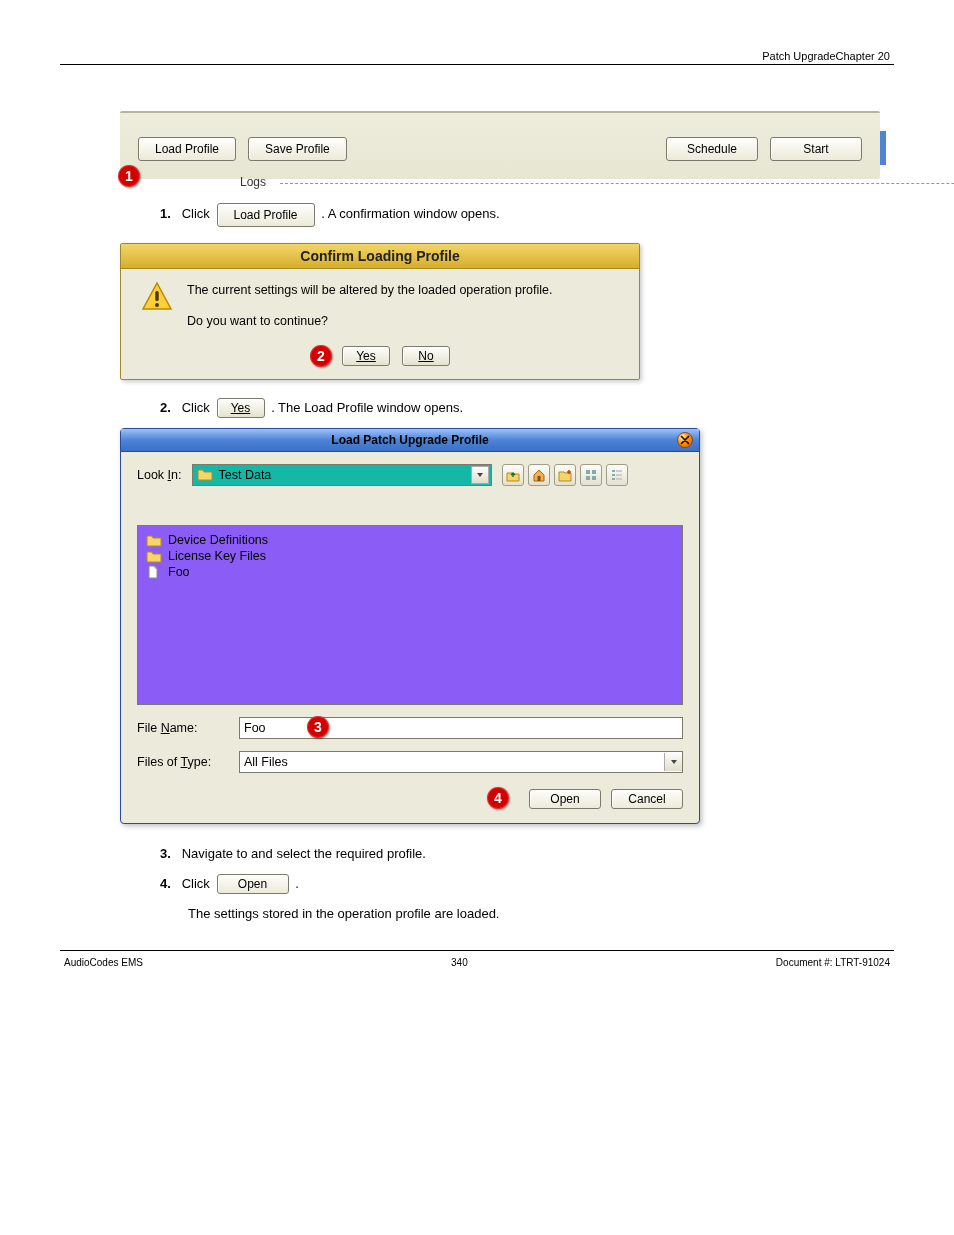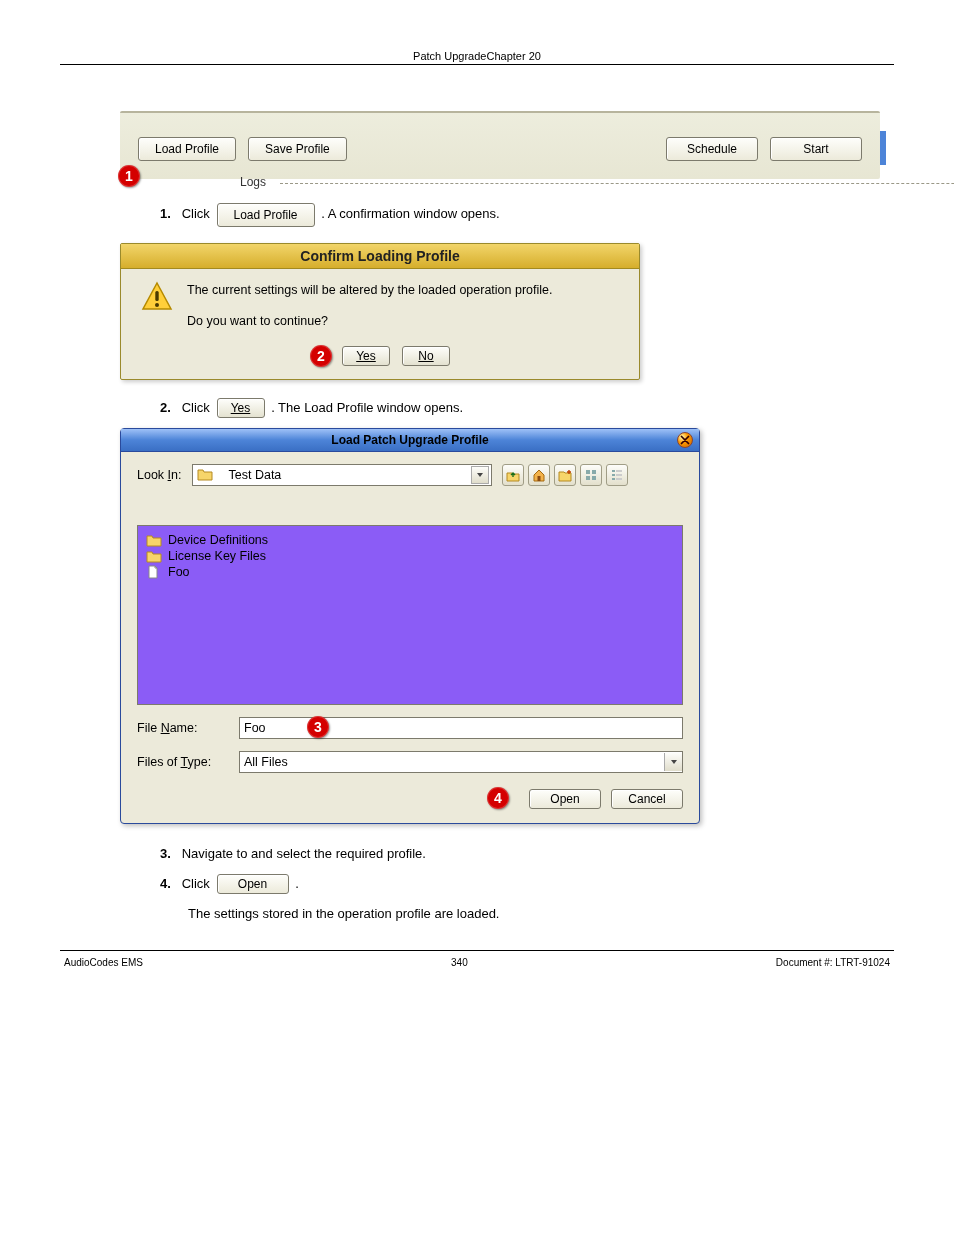--- a/index.html
+++ b/index.html
@@ -13,21 +13,21 @@
   .page {
     width: 954px;
     margin: 0 auto;
     padding: 50px 60px 40px 60px;
   }
   .header-area {
     padding: 0 0 8px 0;
   }
   .header-line {
     display: flex;
-    justify-content: center;
+    justify-content: flex-end;
     align-items: baseline;
     font-size: 11px;
     padding: 0 4px;
   }
   .hr {
     border: none;
     border-top: 1.5px solid #000;
     margin: 2px 0 30px 0;
   }
   .step-text {
@@ -203,24 +203,24 @@
     gap: 10px;
     margin-bottom: 10px;
   }
   .lookin-label { font-size: 12.5px; }
   .lookin-label .ul { text-decoration: underline; }
   .lookin-select {
     flex: 0 0 300px;
     display: flex;
     align-items: center;
     border: 1px solid #7c7a6c;
-    background: #ffffff;
+    background: #14b8a6;
     height: 22px;
     padding: 0 2px 0 4px;
-    gap: 16px;
+    gap: 6px;
   }
   .lookin-select .txt { flex: 1; font-size: 12.5px; }
   .lookin-select .dd {
     width: 18px; height: 18px;
     border: 1px solid #aaa;
     background: linear-gradient(#fdfdfa,#e0ddcb);
     display: flex; align-items: center; justify-content: center;
     cursor: pointer;
   }
   .icon-row { display: flex; gap: 4px; }

